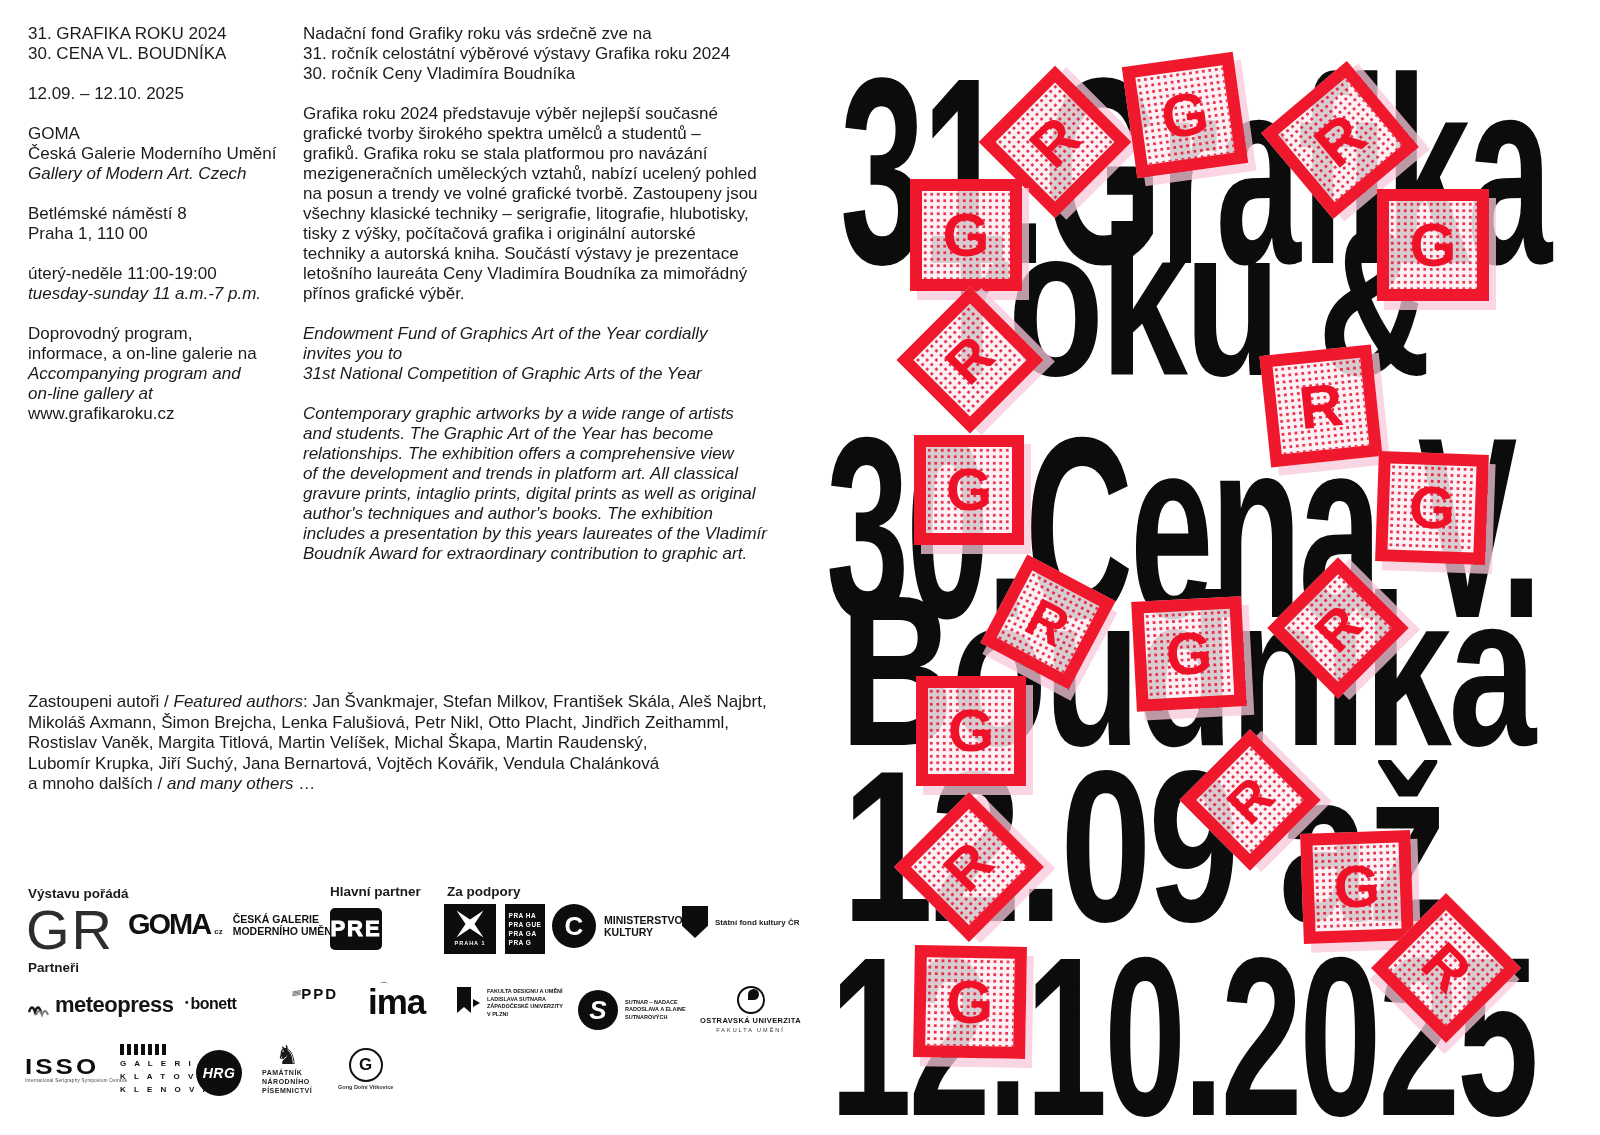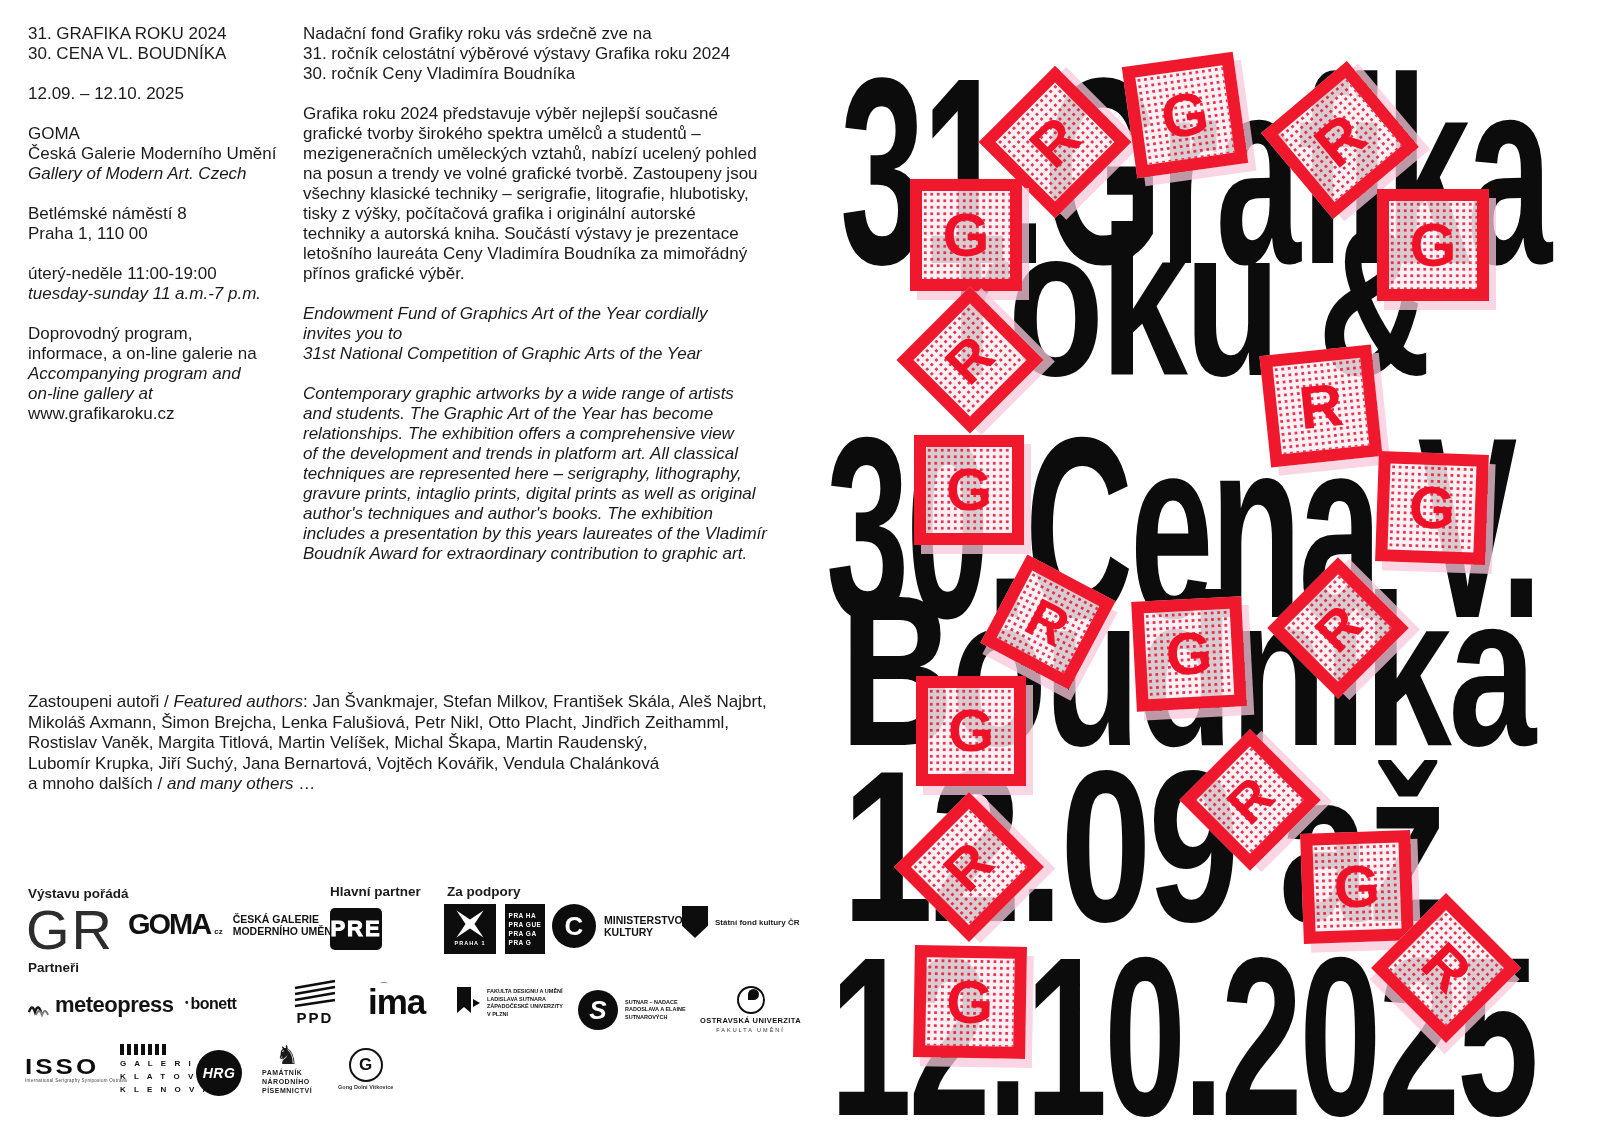--- a/index.html
+++ b/index.html
@@ -33,21 +33,21 @@
   .mk-disc{width:44px;height:44px;border-radius:50%;background:#0d0d0d;color:#fff;display:flex;align-items:center;justify-content:center;font-size:26px;font-weight:bold}
   .mk-text{font-size:10.5px;font-weight:bold;line-height:12px;color:#111}
   .sf{display:flex;align-items:center;gap:7px}
   .shield{width:26px;height:32px;background:#0d0d0d;clip-path:polygon(0 0,100% 0,100% 62%,50% 100%,0 62%);display:block}
   .sf-text{font-size:8px;font-weight:bold;color:#222}
   .meteo{display:flex;align-items:flex-end;gap:5px}
   .meteo-t{font-size:22px;font-weight:bold;letter-spacing:-.5px;color:#141414}
   .bonett{display:flex;align-items:flex-start;gap:2px}
   .bdot{font-size:10px;font-weight:bold;margin-top:2px}
   .bonett-t{font-size:16px;font-weight:bold;letter-spacing:-.5px;color:#0f0f0f}
-  .ppd{display:flex;flex-direction:column;align-items:center;width:46px}
+  .ppd{display:flex;flex-direction:row;align-items:center;width:46px}
   .ppd-t{font-size:15px;font-weight:bold;letter-spacing:2px;margin-top:1px;color:#0d0d0d}
   .ima{display:flex;flex-direction:column;align-items:center}
   .ima-hat{font-size:10px;line-height:6px;letter-spacing:0;margin-left:-26px}
   .ima-t{font-size:35px;font-weight:bold;letter-spacing:-1px;line-height:24px;color:#0d0d0d}
   .tiny{font-size:5.5px;font-weight:bold;line-height:7.5px;color:#111}
   .fdu{display:flex;align-items:center;gap:6px}
   .sutnar{display:flex;align-items:center;gap:7px}
   .s-disc{width:40px;height:40px;border-radius:50%;background:#0d0d0d;color:#fff;display:flex;align-items:center;justify-content:center;font-size:26px;font-weight:bold;font-style:italic}
   .ostrava{display:flex;flex-direction:column;align-items:center;gap:2px}
   .o-swirl{width:24px;height:24px;border:2.5px solid #0d0d0d;border-radius:50%;position:relative;display:block}
@@ -116,37 +116,37 @@
       <div class="ln rm">www.grafikaroku.cz</div>
   </div>
 
   <div class="col col2">
     <div class="ln rm">Nadační fond Grafiky roku vás srdečně zve na</div>
       <div class="ln rm">31. ročník celostátní výběrové výstavy Grafika roku 2024</div>
       <div class="ln rm">30. ročník Ceny Vladimíra Boudníka</div>
       <div class="ln gap"></div>
       <div class="ln rm">Grafika roku 2024 představuje výběr nejlepší současné</div>
       <div class="ln rm">grafické tvorby širokého spektra umělců a studentů –</div>
+      <div class="ln rm">grafiků. Grafika roku se stala platformou pro navázání</div>
       <div class="ln rm">mezigeneračních uměleckých vztahů, nabízí ucelený pohled</div>
       <div class="ln rm">na posun a trendy ve volné grafické tvorbě. Zastoupeny jsou</div>
       <div class="ln rm">všechny klasické techniky – serigrafie, litografie, hlubotisky,</div>
       <div class="ln rm">tisky z výšky, počítačová grafika i originální autorské</div>
       <div class="ln rm">techniky a autorská kniha. Součástí výstavy je prezentace</div>
       <div class="ln rm">letošního laureáta Ceny Vladimíra Boudníka za mimořádný</div>
       <div class="ln rm">přínos grafické výběr.</div>
       <div class="ln gap"></div>
       <div class="ln it">Endowment Fund of Graphics Art of the Year cordially</div>
       <div class="ln it">invites you to</div>
       <div class="ln it">31st National Competition of Graphic Arts of the Year</div>
       <div class="ln gap"></div>
       <div class="ln it">Contemporary graphic artworks by a wide range of artists</div>
       <div class="ln it">and students. The Graphic Art of the Year has become</div>
       <div class="ln it">relationships. The exhibition offers a comprehensive view</div>
       <div class="ln it">of the development and trends in platform art. All classical</div>
-      <div class="ln it">techniques are represented here – serigraphy, lithography,</div>
       <div class="ln it">gravure prints, intaglio prints, digital prints as well as original</div>
       <div class="ln it">author's techniques and author's books. The exhibition</div>
       <div class="ln it">includes a presentation by this years laureates of the Vladimír</div>
       <div class="ln it">Boudník Award for extraordinary contribution to graphic art.</div>
   </div>
 
   <div class="authors">
     <div class="aline"><span>Zastoupeni autoři / </span><span class="it">Featured authors</span><span>: Jan Švankmajer, Stefan Milkov, František Skála, Aleš Najbrt,</span></div>
     <div class="aline">Mikoláš Axmann, Šimon Brejcha, Lenka Falušiová, Petr Nikl, Otto Placht, Jindřich Zeithamml,</div>
     <div class="aline">Rostislav Vaněk, Margita Titlová, Martin Velíšek, Michal Škapa, Martin Raudenský,</div>

